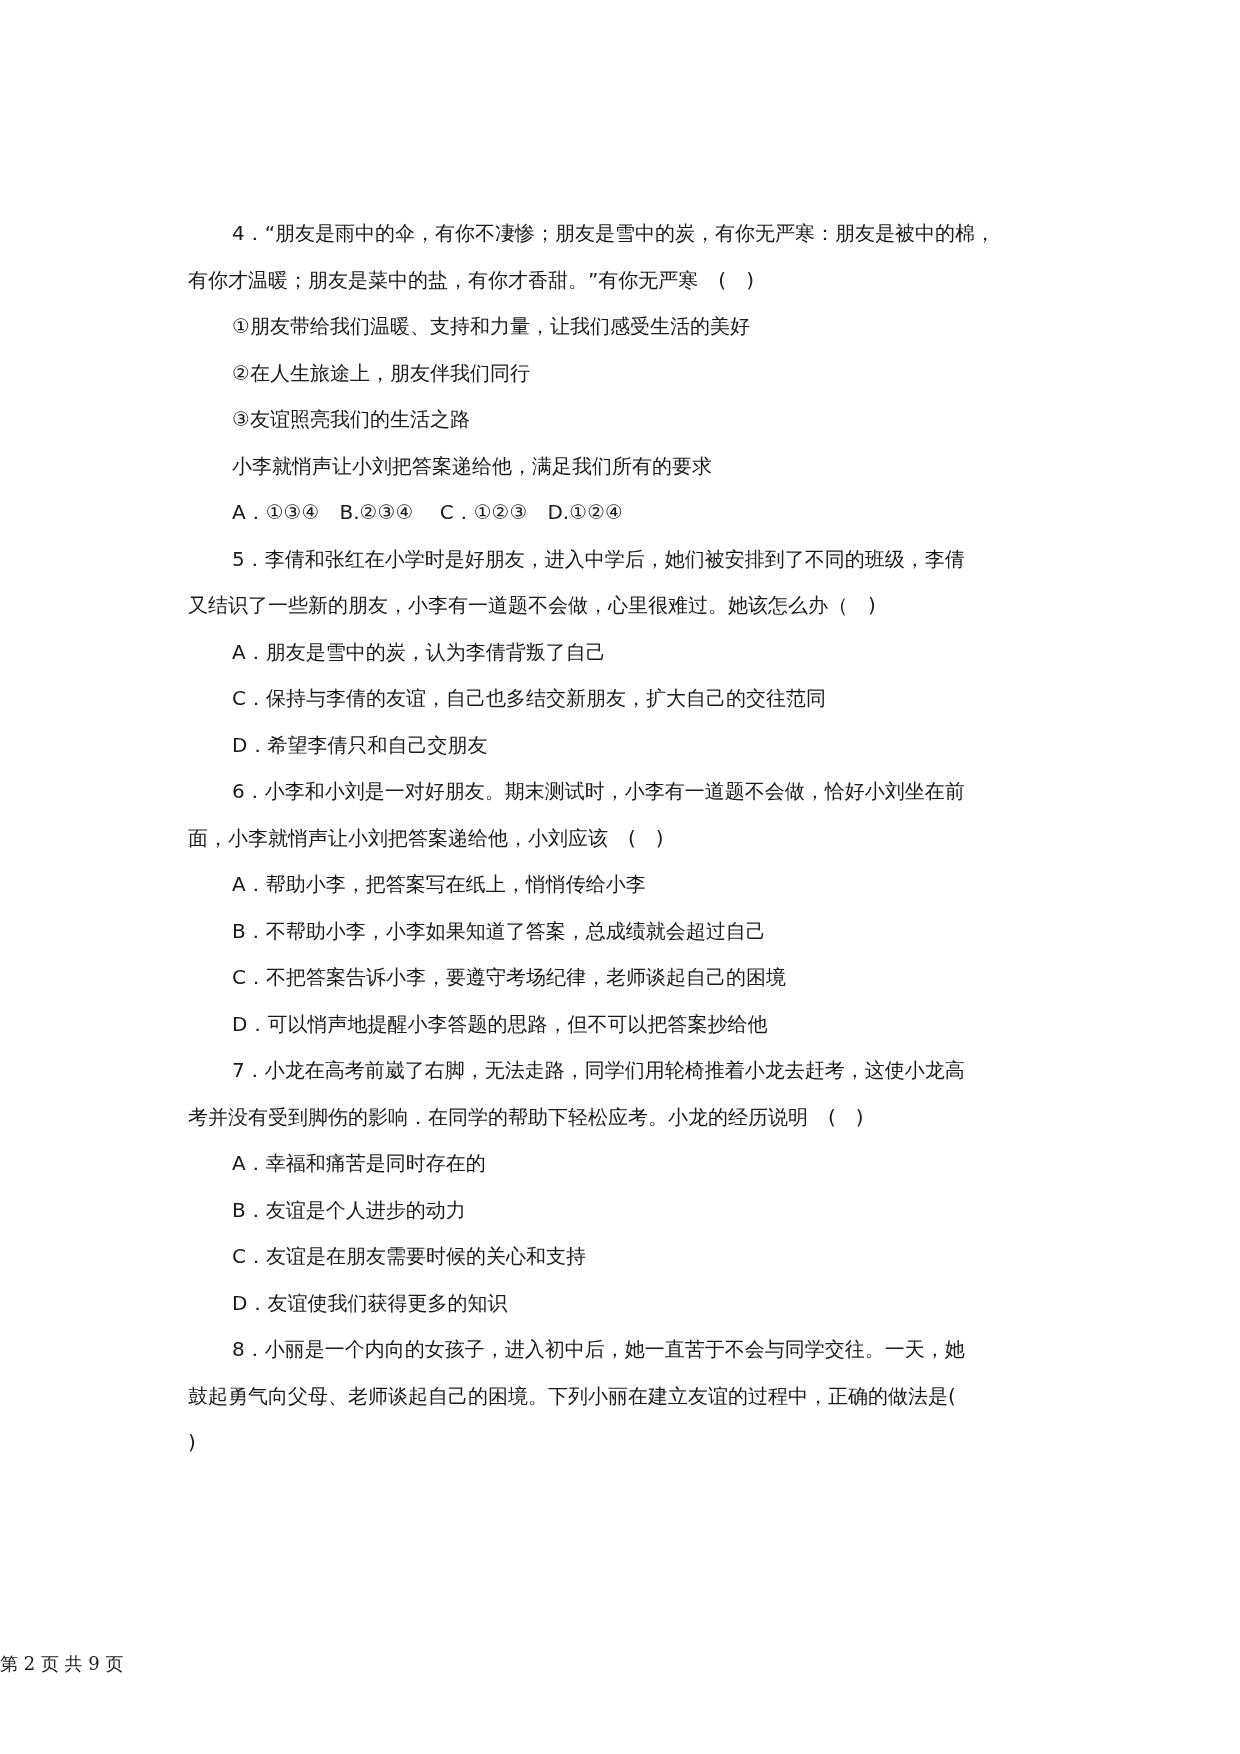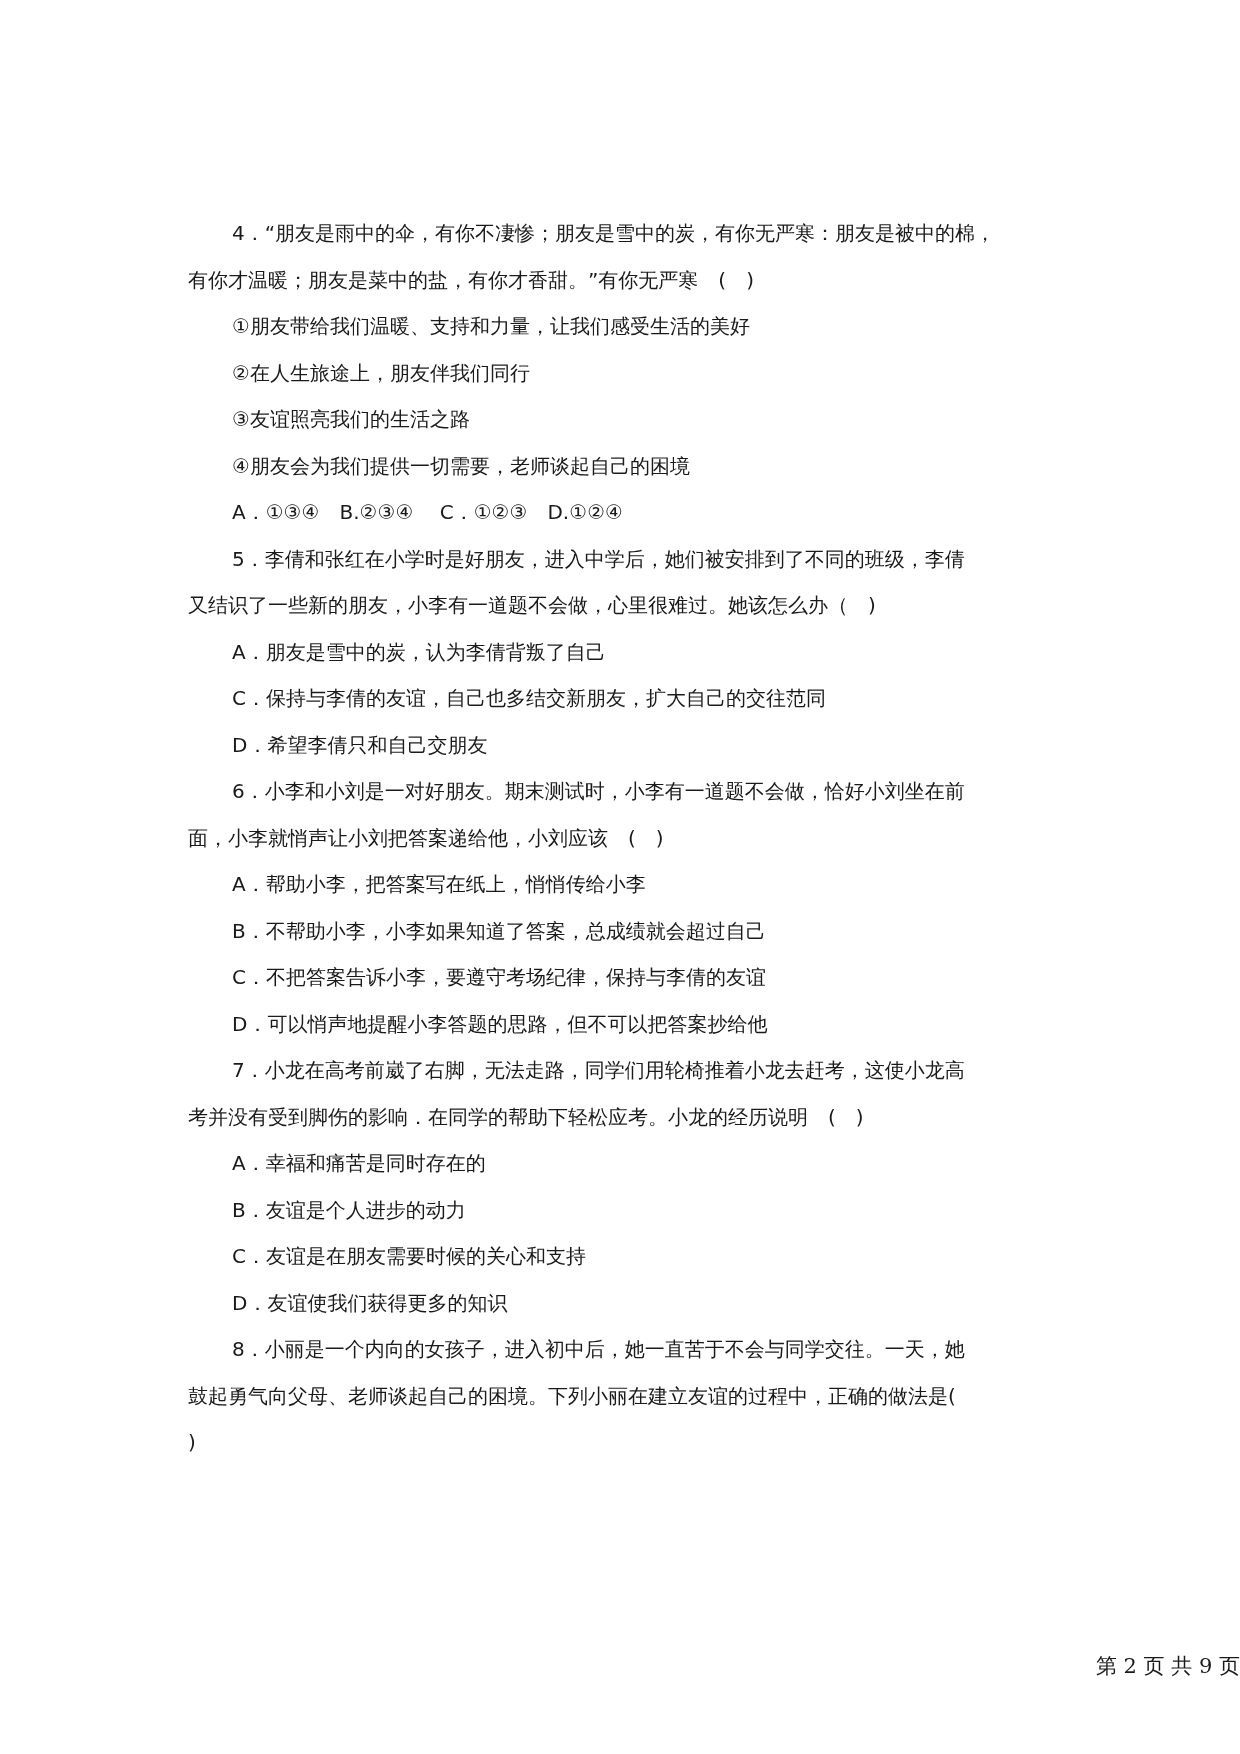--- a/index.html
+++ b/index.html
@@ -35,56 +35,56 @@
       letter-spacing: 0px;
     }
     .indent {
       padding-left: 44px;
     }
     .footer {
       position: absolute;
       left: 0;
       width: 1240px;
       top: 1652px;
-      text-align: right;
+      text-align: left;
       font-family: "DejaVu Serif", "Liberation Serif", serif;
-      font-size: 21px;
+      font-size: 18px;
       color: #1a1a1a;
     }
   </style>
 </head>
 <body>
 
 <div class="page">
   <div class="content">
 
     <div>
       <div class="line indent">4．“朋友是雨中的伞，有你不凄惨；朋友是雪中的炭，有你无严寒：朋友是被中的棉，</div>
       <div class="line">有你才温暖；朋友是菜中的盐，有你才香甜。”有你无严寒　(　)</div>
       <div class="line indent">①朋友带给我们温暖、支持和力量，让我们感受生活的美好</div>
       <div class="line indent">②在人生旅途上，朋友伴我们同行</div>
       <div class="line indent">③友谊照亮我们的生活之路</div>
-      <div class="line indent">④朋友会为我们提供一切需要，老师谈起自己的困境</div>
+      <div class="line indent">小李就悄声让小刘把答案递给他，满足我们所有的要求</div>
       <div class="line indent">A．①③④　B.②③④　 C．①②③　D.①②④</div>
     </div>
 
     <div>
       <div class="line indent">5．李倩和张红在小学时是好朋友，进入中学后，她们被安排到了不同的班级，李倩</div>
       <div class="line">又结识了一些新的朋友，小李有一道题不会做，心里很难过。她该怎么办（　)</div>
       <div class="line indent">A．朋友是雪中的炭，认为李倩背叛了自己</div>
       <div class="line indent">C．保持与李倩的友谊，自己也多结交新朋友，扩大自己的交往范同</div>
       <div class="line indent">D．希望李倩只和自己交朋友</div>
     </div>
 
     <div>
       <div class="line indent">6．小李和小刘是一对好朋友。期末测试时，小李有一道题不会做，恰好小刘坐在前</div>
       <div class="line">面，小李就悄声让小刘把答案递给他，小刘应该　(　)</div>
       <div class="line indent">A．帮助小李，把答案写在纸上，悄悄传给小李</div>
       <div class="line indent">B．不帮助小李，小李如果知道了答案，总成绩就会超过自己</div>
-      <div class="line indent">C．不把答案告诉小李，要遵守考场纪律，保持与李倩的友谊</div>
+      <div class="line indent">C．不把答案告诉小李，要遵守考场纪律，老师谈起自己的困境</div>
       <div class="line indent">D．可以悄声地提醒小李答题的思路，但不可以把答案抄给他</div>
     </div>
 
     <div>
       <div class="line indent">7．小龙在高考前崴了右脚，无法走路，同学们用轮椅推着小龙去赶考，这使小龙高</div>
       <div class="line">考并没有受到脚伤的影响．在同学的帮助下轻松应考。小龙的经历说明　(　)</div>
       <div class="line indent">A．幸福和痛苦是同时存在的</div>
       <div class="line indent">B．友谊是个人进步的动力</div>
       <div class="line indent">C．友谊是在朋友需要时候的关心和支持</div>
       <div class="line indent">D．友谊使我们获得更多的知识</div>

